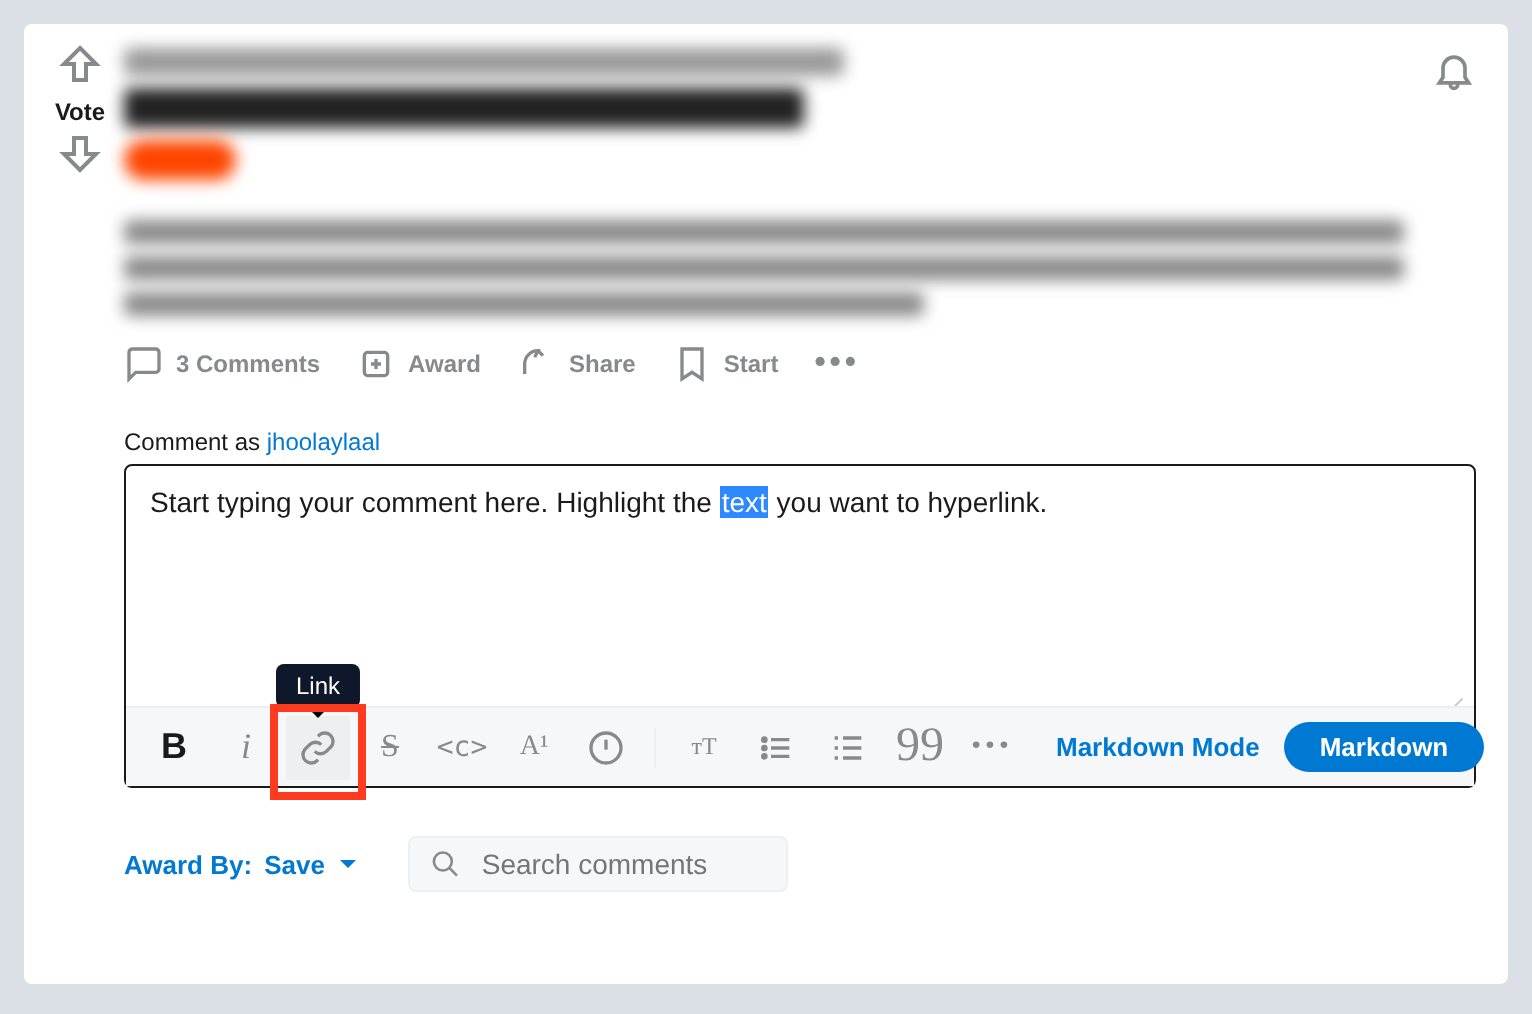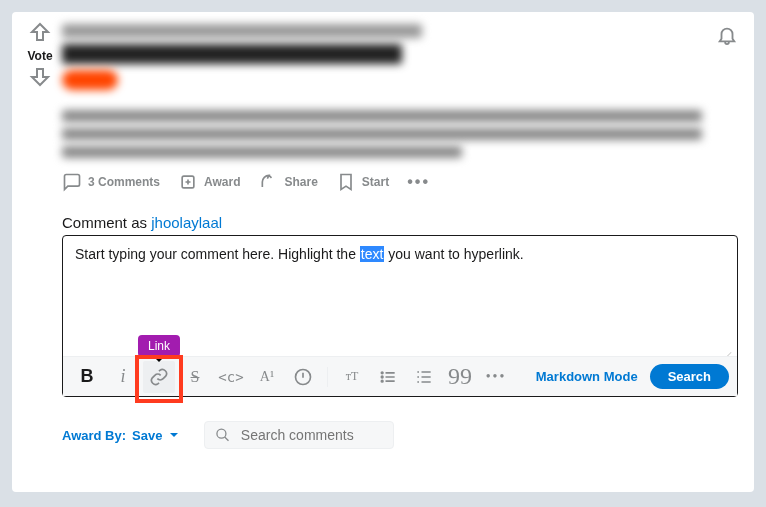--- a/index.html
+++ b/index.html
@@ -34,21 +34,21 @@
   .bell svg { width:22px; height:22px; stroke:#878a8c; fill:none; stroke-width:2; }
   .blur-row { filter: blur(4px); margin: 4px 0; }
   .blur-meta { height:14px; background:#999; width:360px; border-radius:3px; }
   .blur-title { height:20px; background:#222; width:340px; border-radius:3px; margin-top:6px; }
   .blur-tag { height:20px; background:#ff4500; width:56px; border-radius:10px; margin-top:6px; }
   .blur-body { height:12px; background:#888; border-radius:3px; margin-top:6px; }
   .action-bar { display:flex; align-items:center; gap:18px; margin:14px 0 22px 0; color:#878a8c; font-weight:700; font-size:12px; }
   .action-item { display:flex; align-items:center; gap:6px; cursor:pointer; }
   .action-item svg { width:20px; height:20px; stroke:#878a8c; fill:none; stroke-width:2; }
   .dots { font-size:16px; letter-spacing:2px; cursor:pointer; }
-  .comment-as { font-size:15px; margin-bottom:4px; }
+  .comment-as { font-size:12px; margin-bottom:4px; }
   .comment-as .user { color:#0079d3; }
   .editor {
     border:1px solid #1a1a1b;
     border-radius:4px;
     overflow:visible;
     position:relative;
   }
   .editor-text {
     padding:10px 12px;
     min-height:120px;
@@ -98,21 +98,21 @@
   .link-highlight-box {
     position:absolute;
     border:4px solid #ff3b1f;
     width:48px; height:48px;
     top:-6px; left:-8px;
     pointer-events:none;
   }
   .tooltip {
     position:absolute;
     bottom:36px; left:50%; transform:translateX(-50%);
-    background:#a21caf; color:#fff;
+    background:#0f172a; color:#fff;
     font-size:12px; padding:4px 10px;
     border-radius:4px;
     white-space:nowrap;
     font-family: Arial, sans-serif;
   }
   .tooltip::after {
     content:""; position:absolute;
     top:100%; left:50%; transform:translateX(-50%);
     border:5px solid transparent; border-top-color:#000;
   }
@@ -260,21 +260,21 @@
       </div>
       <div class="tb-btn">
         <svg viewBox="0 0 24 24">
             <path d="M4 6h2M4 12h2M4 18h2M9 6h11M9 12h11M9 18h11"></path>
           </svg>
       </div>
       <div class="tb-btn tb-quote">99</div>
       <div class="tb-btn" style="font-size:14px;letter-spacing:2px">•••</div>
       <div class="spacer"></div>
       <div class="md-mode">Markdown Mode</div>
-      <button class="comment-btn">Search</button>
+      <button class="comment-btn">Markdown</button>
     </div>
   </div>
 
   <div class="sort-row">
     <div class="sort-by">
       <span>Award By: </span>
       <span>Save</span>
       <svg viewBox="0 0 12 12">
           <path d="M2 4l4 4 4-4z"></path>
         </svg>

